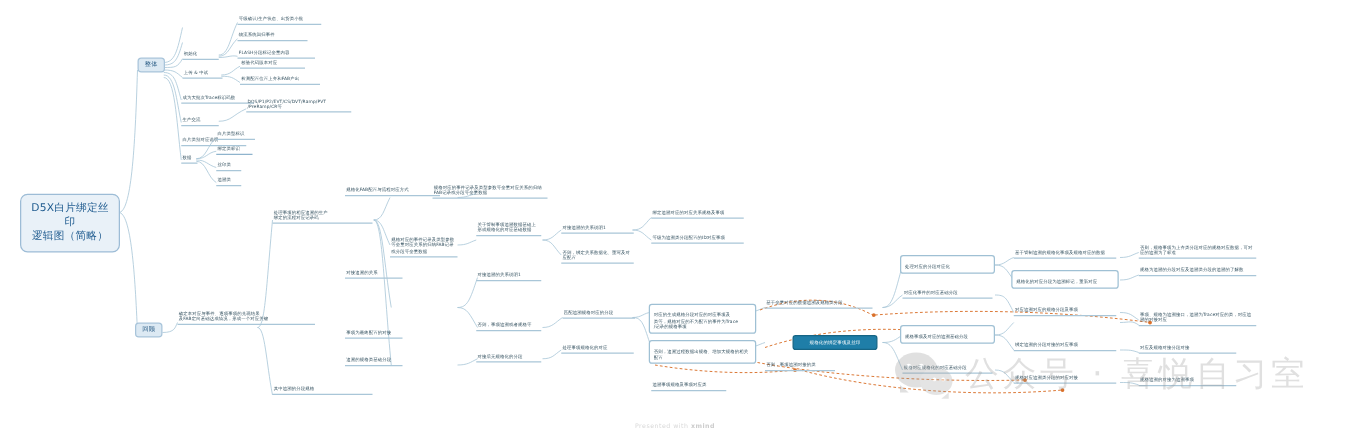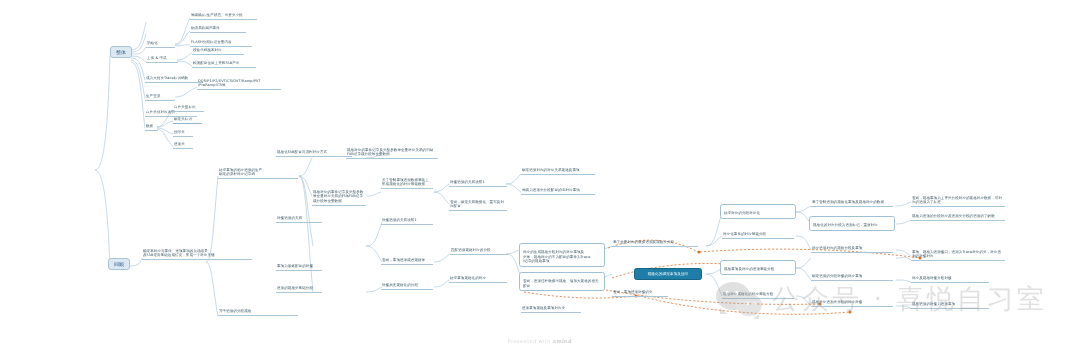--- a/index.html
+++ b/index.html
@@ -220,20 +220,22 @@
     <g fill="#d9702a">
       <circle cx="699" cy="252" r="1.5"></circle>
       <circle cx="790" cy="272" r="1.5"></circle>
       <circle cx="920" cy="258" r="1.5"></circle>
       <circle cx="850" cy="312" r="1.5"></circle>
       <circle cx="636" cy="296" r="1.5"></circle>
       <circle cx="820" cy="304" r="1.5"></circle>
     </g>
   </svg>
 
+  <div class="node root" style="left:16px; top:155px; width:80px;">D5X白片绑定丝印
+逻辑图（简略）</div>
 
   <div class="node l1" style="left:110px; top:46px; width:22px;">整体</div>
   <div class="node l1" style="left:108px; top:258px; width:22px;">回顾</div>
 
   <div class="node leaf" style="left:146px; top:41px; width:29px;">初始化</div>
   <div class="node leaf" style="left:190px; top:13px; width:67px;">等级确认/生产状态、出货类小批</div>
   <div class="node leaf" style="left:190px; top:26px; width:56px;">物流系统回归事件</div>
   <div class="node leaf" style="left:190px; top:40px; width:62px;">FLASH分段标记全量内容</div>
 
   <div class="node leaf" style="left:146px; top:43px; width:0px; opacity:0;"></div>

